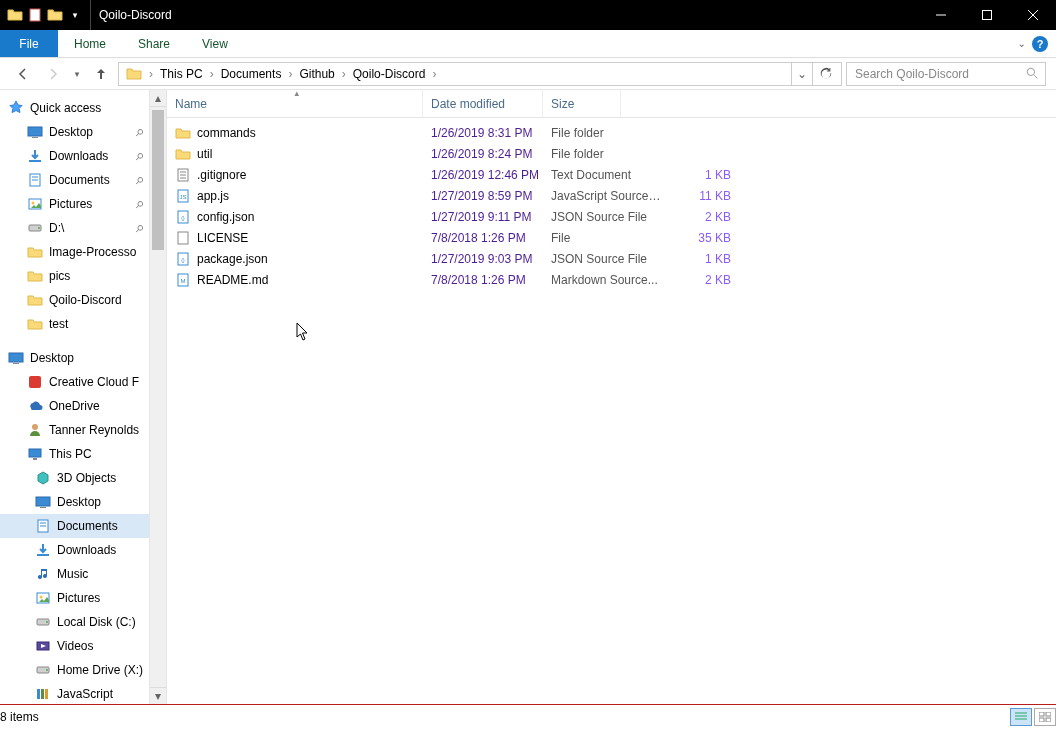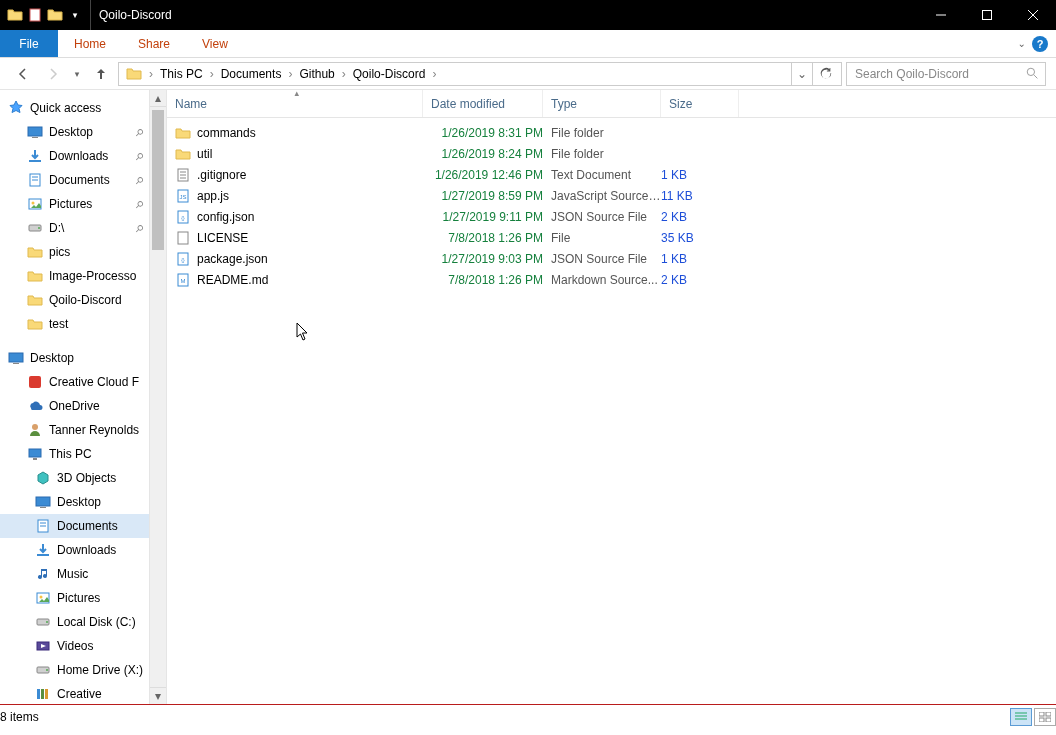--- a/index.html
+++ b/index.html
@@ -6,21 +6,21 @@
   body { margin:0; padding:0; width:1056px; height:735px; overflow:hidden; background:#fff; font-size:12px; color:#000;}
   .titlebar { height:30px; background:#000; display:flex; align-items:center; color:#fff;}
   .title-icons { display:flex; gap:2px; padding:0 6px; align-items:center; height:100%; border-right:1px solid #444;}
   .tico { width:18px; height:18px; display:flex; align-items:center; justify-content:center;}
   .wtitle { padding:0 8px; font-size:12px;}
   .winctrls { margin-left:auto; display:flex; height:100%;}
   .winbtn { width:46px; display:flex; align-items:center; justify-content:center;}
   .winbtn svg { stroke:#fff; }
   .ribbon-bar { height:28px; background:#fff; border-bottom:1px solid #ddd; display:flex; align-items:stretch; font-size:12px;}
   .file-tab { background:#1979ca; color:#fff; width:58px; display:flex; align-items:center; justify-content:center;}
-  .rtab { padding:0 16px; display:flex; align-items:center; color:#c2410c;}
+  .rtab { padding:0 16px; display:flex; align-items:center; color:#14532d;}
   .ribbon-right { margin-left:auto; display:flex; align-items:center; padding-right:8px; gap:6px; color:#666;}
   .help-icon{ width:16px; height:16px; border-radius:50%; background:#1979ca; color:#fff; display:flex; align-items:center; justify-content:center; font-size:11px; font-weight:bold;}
   .addr-bar { height:32px; display:flex; align-items:center; gap:4px; padding:0 10px; border-bottom:1px solid #e5e5e5;}
   .navbtn { width:26px; height:26px; display:flex; align-items:center; justify-content:center; color:#555;}
   .navbtn.disabled{ color:#bbb;}
   .breadcrumb { flex:1; height:24px; border:1px solid #ccc; display:flex; align-items:center; padding:0 2px; font-size:12px;}
   .crumb { display:flex; align-items:center; padding:0 5px; height:100%; }
   .crumb-sep { color:#888; padding:0 2px;}
   .crumb-drop { margin-left:auto; display:flex; align-items:center; border-left:1px solid #ccc; height:100%;}
   .crumb-drop span{padding:0 5px; color:#666;}
@@ -45,23 +45,23 @@
   .cols { height:28px; border-bottom:1px solid #e5e5e5; display:flex; align-items:center; color:#4a6b8a; font-size:12px;}
   .col{ padding:0 8px; height:100%; display:flex; align-items:center; border-right:1px solid #eee; }
   .col-name{ flex:0 0 256px; position:relative;}
   .col-date{flex:0 0 120px;}
   .col-type{flex:0 0 118px;}
   .col-size{flex:0 0 78px;}
   .sort-ind{ position:absolute; left:50%; top:-2px; color:#888; font-size:9px;}
   .filelist{ flex:1; padding-top:4px;}
   .frow { display:flex; height:21px; align-items:center; font-size:12px;}
   .fname{ flex:0 0 256px; display:flex; align-items:center; gap:6px; padding-left:8px;}
-  .fdate{flex:0 0 120px; padding-left:8px; color:#15803d;text-align:right;}
+  .fdate{flex:0 0 120px; padding-left:8px; color:#4c1d95;}
   .ftype{flex:0 0 118px; padding-left:8px; color:#555; overflow:hidden; white-space:nowrap; text-overflow:ellipsis;}
-  .fsize{flex:0 0 78px; padding-right:8px; color:#1d4ed8;}
+  .fsize{flex:0 0 78px; text-align:right; padding-right:8px; color:#8b5cf6;}
   .statusbar{ height:24px; border-top:1px solid #b91c1c; display:flex; align-items:center; padding:0 0; font-size:12px;}
   .status-right{margin-left:auto; display:flex; gap:2px;}
   .viewbtn{ width:22px; height:18px; border:1px solid #aaa; display:flex; align-items:center; justify-content:center;}
   .viewbtn.active{background:#cce4f7; border-color:#5b9bd5;}
   .cursor{ position:absolute; left:296px; top:322px; pointer-events:none;}
   
   .folder-ico{ fill:#f9d978; stroke:#e0b94e;}
 </style>
 </head>
 <body>
@@ -215,27 +215,27 @@
           <rect x="2" y="5" width="12" height="6" rx="1" fill="#d0d0d0" stroke="#888"></rect>
           <circle cx="12" cy="8" r="1" fill="#5a5"></circle>
         </svg>
         <span>D:\</span>
         <span class="pin">⚲</span>
       </div>
       <div class="tree-item child">
         <svg class="ico" viewBox="0 0 16 16">
           <path class="folder-ico" d="M1 4h5l1 2h8v7H1z"></path>
         </svg>
+        <span>Image-Processo</span>
+      </div>
+      <div class="tree-item child">
+        <svg class="ico" viewBox="0 0 16 16">
+          <path class="folder-ico" d="M1 4h5l1 2h8v7H1z"></path>
+        </svg>
         <span>pics</span>
-      </div>
-      <div class="tree-item child">
-        <svg class="ico" viewBox="0 0 16 16">
-          <path class="folder-ico" d="M1 4h5l1 2h8v7H1z"></path>
-        </svg>
-        <span>Image-Processo</span>
       </div>
       <div class="tree-item child">
         <svg class="ico" viewBox="0 0 16 16">
           <path class="folder-ico" d="M1 4h5l1 2h8v7H1z"></path>
         </svg>
         <span>Qoilo-Discord</span>
       </div>
       <div class="tree-item child">
         <svg class="ico" viewBox="0 0 16 16">
           <path class="folder-ico" d="M1 4h5l1 2h8v7H1z"></path>
@@ -338,38 +338,37 @@
           <circle cx="12" cy="8" r="1" fill="#5a5"></circle>
         </svg>
         <span>Home Drive (X:)</span>
       </div>
       <div class="tree-item child2 ">
         <svg class="ico" viewBox="0 0 16 16">
           <rect x="2" y="3" width="3" height="10" fill="#3b8bd4"></rect>
           <rect x="6" y="3" width="3" height="10" fill="#5a8f3e"></rect>
           <rect x="10" y="3" width="3" height="10" fill="#d99a2f"></rect>
         </svg>
-        <span>Creative</span>
+        <span>JavaScript</span>
       </div>
     </div>
 
   <div class="scroll">
     <div class="scroll-arrow">▴</div>
     <div class="scroll-thumb"></div>
     <div class="scroll-arrow bot">▾</div>
   </div>
 
   <div class="mainpane">
     <div class="cols">
       <div class="col col-name">
         <span>Name</span>
         <span class="sort-ind">▴</span>
       </div>
       <div class="col col-date">Date modified</div>
-      <div class="col col-type">Type</div>
       <div class="col col-size">Size</div>
     </div>
     <div class="filelist" id="filelist">
         <div class="frow">
     <div class="fname">
             <svg class="ico" viewBox="0 0 16 16">
               <path class="folder-ico" d="M1 4h5l1 2h8v7H1z"></path>
             </svg>
             <span>commands</span>
           </div>

